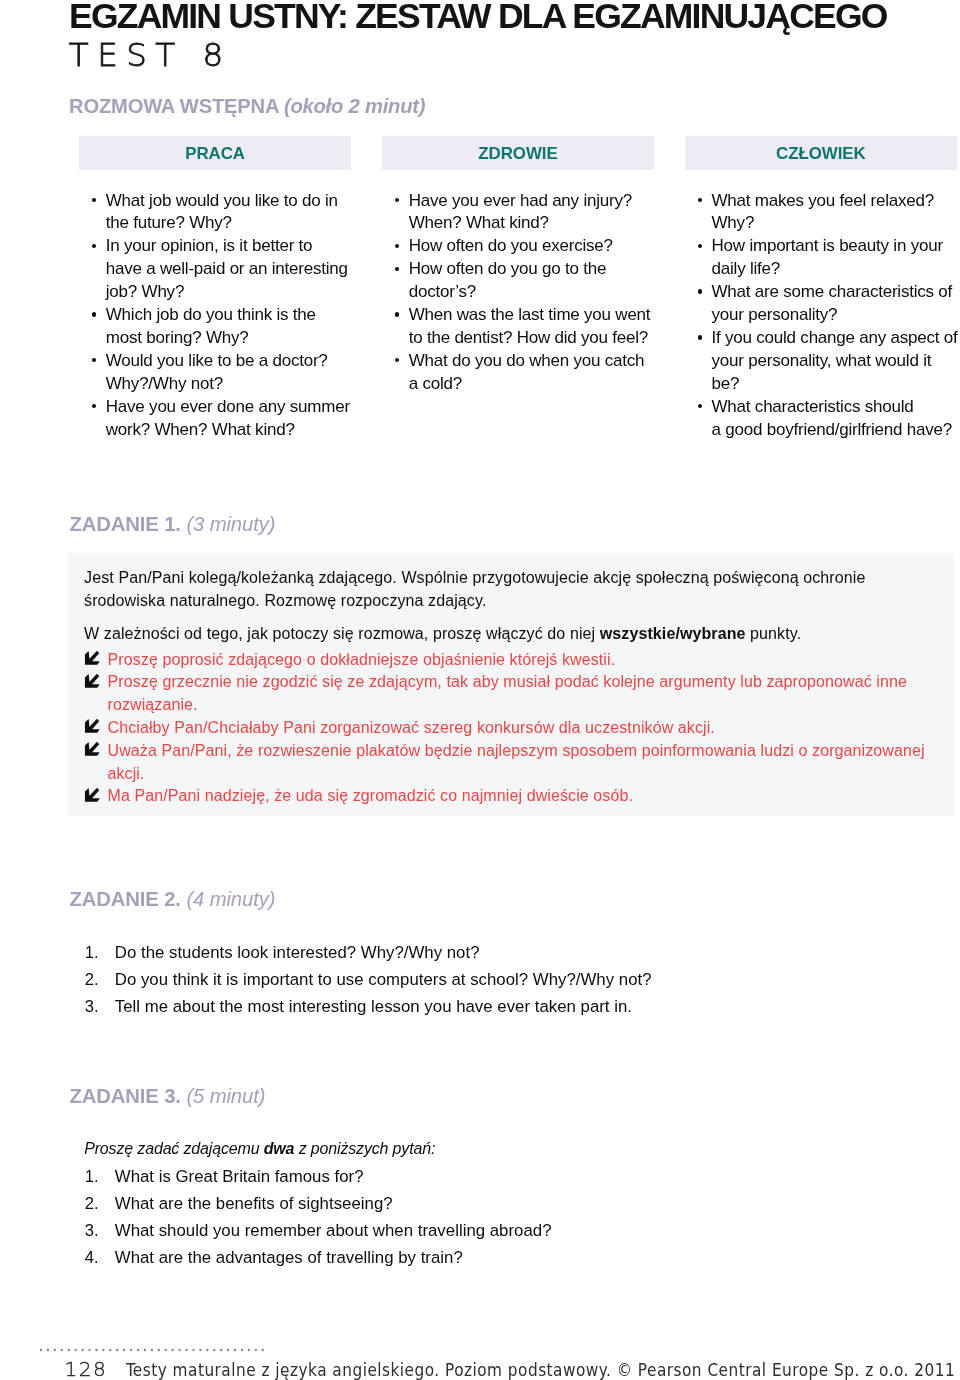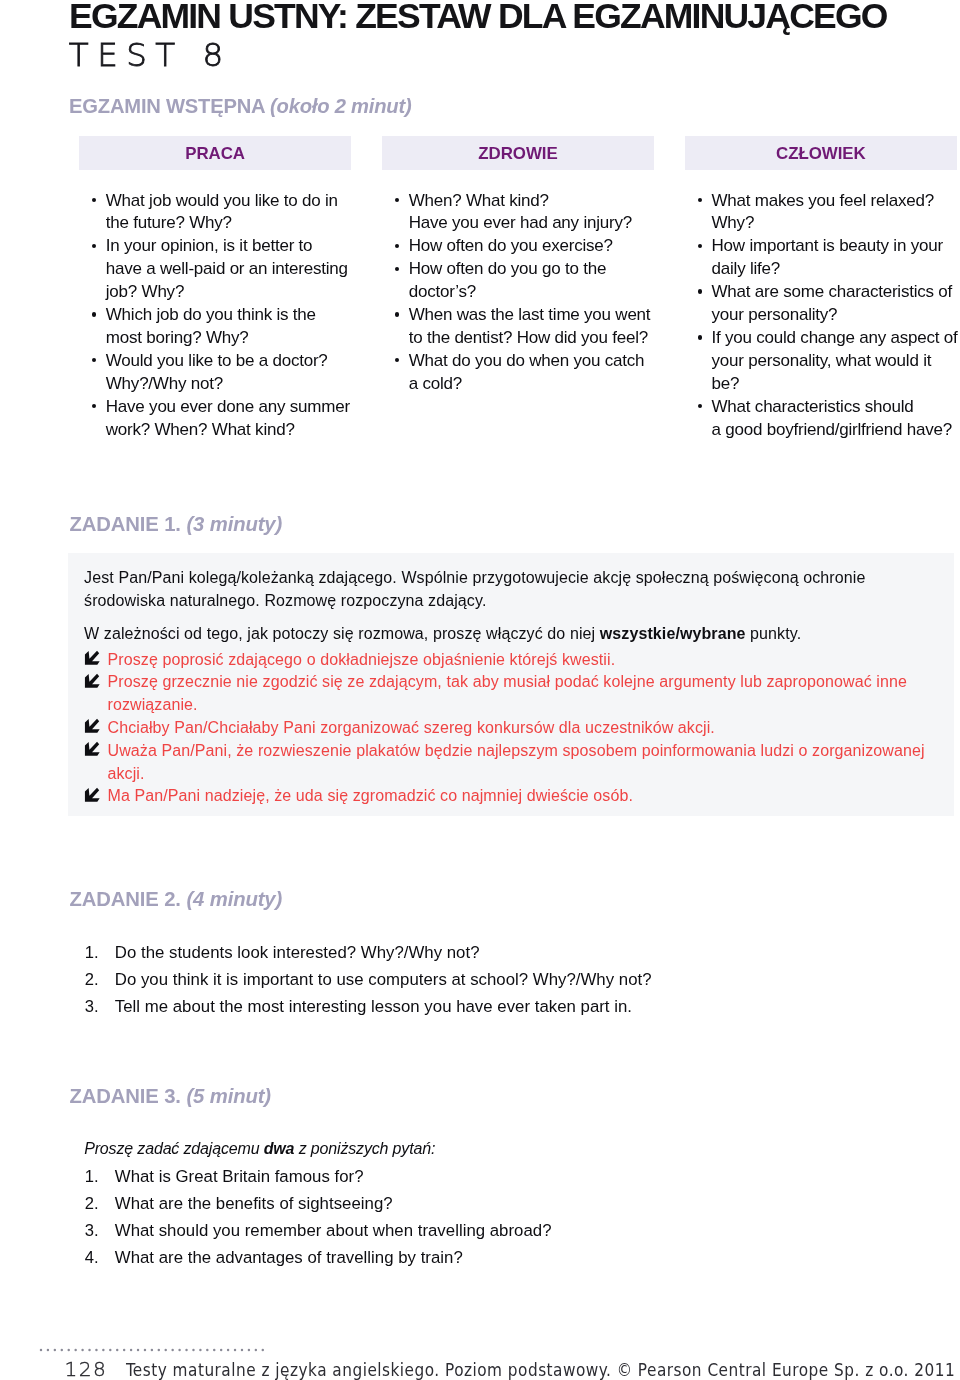--- a/index.html
+++ b/index.html
@@ -16,31 +16,31 @@
          letter-spacing:8.5px;color:#17171c;font-family:"DejaVu Sans",sans-serif;white-space:nowrap;
          -webkit-text-stroke:0.85px #17171c;}
   .section-head{position:absolute;left:69.1px;top:96.2px;font-size:20.2px;font-weight:bold;
          color:#a3a1bb;letter-spacing:-0.22px;white-space:nowrap;line-height:1;}
   .section-head .ital{font-style:italic;font-weight:bold;}
 
   
   .cols{position:absolute;left:79px;top:136px;width:876px;display:flex;gap:30.7px;}
   .col{width:272.2px;}
   .col-head{height:34px;background:#edecf5;display:flex;align-items:center;
-            justify-content:center;font-size:16.9px;font-weight:bold;letter-spacing:-0.04px;color:#701a75;
+            justify-content:center;font-size:16.9px;font-weight:bold;letter-spacing:-0.04px;color:#0f766e;
             padding-top:1px;box-sizing:border-box;}
   .qlist{margin:12px;padding:0;list-style:none;margin-top:19.5px;}
   .qlist li{position:relative;padding-left:14.8px;font-size:17px;line-height:22.94px;color:#0e0e12;letter-spacing:-0.22px;}
   .qlist li .ln{display:block;white-space:nowrap;}
   .qlist li::before{content:"";position:absolute;left:0.75px;top:8.2px;width:4.2px;height:4.2px;
             border-radius:50%;background:#0e0e12;}
 
   
   .task-label{position:absolute;font-size:20.3px;font-weight:bold;color:#a3a1bb;letter-spacing:-0.12px;line-height:1;white-space:nowrap;}
-  .task-label .ital{font-style:italic;font-weight:bold;}
+  .task-label .ital{font-style:italic;font-weight:normal;}
   .task-box{position:absolute;background:#f5f6f8;}
   .p1{position:absolute;font-size:16px;line-height:22.8px;color:#0e0e12;letter-spacing:0.1px;}
   .p1 .ln{display:block;white-space:nowrap;}
   .arrow-list{position:absolute;margin:0;padding:0;list-style:none;}
   .arrow-list li{position:relative;padding-left:23.4px;font-size:16px;line-height:22.8px;
             color:#ef4444;letter-spacing:0.1px;}
   .arrow-list li .ln{display:block;white-space:nowrap;}
   .arrow-list li .ar{position:absolute;left:0px;top:1.35px;width:15.5px;height:15.5px;}
 
   .num-list{position:absolute;margin:0;padding:0;list-style:none;}
@@ -63,21 +63,21 @@
      font-family:"DejaVu Sans",sans-serif;font-stretch:condensed;white-space:nowrap;
      letter-spacing:0.5px;line-height:1;}
 </style>
 </head>
 <body>
 
 <div class="page">
 
   <div class="title">EGZAMIN USTNY: ZESTAW DLA EGZAMINUJĄCEGO</div>
   <div class="test-label">TEST 8</div>
-  <div class="section-head"><span>EGZAMIN WSTĘPNA</span> <span class="ital">(około 2 minut)</span></div>
+  <div class="section-head"><span>ROZMOWA WSTĘPNA</span> <span class="ital">(około 2 minut)</span></div>
 
   <div class="cols">
     <div class="col">
       <div class="col-head">PRACA</div>
       <ul class="qlist">
         <li>
           <span class="ln">What job would you like to do in</span>
           <span class="ln">the future? Why?</span>
         </li>
         <li>
@@ -96,22 +96,22 @@
         <li>
           <span class="ln">Have you ever done any summer</span>
           <span class="ln">work? When? What kind?</span>
         </li>
       </ul>
     </div>
     <div class="col">
       <div class="col-head">ZDROWIE</div>
       <ul class="qlist">
         <li>
+          <span class="ln">Have you ever had any injury?</span>
           <span class="ln">When? What kind?</span>
-          <span class="ln">Have you ever had any injury?</span>
         </li>
         <li>
           <span class="ln">How often do you exercise?</span>
         </li>
         <li>
           <span class="ln">How often do you go to the</span>
           <span class="ln">doctor’s?</span>
         </li>
         <li>
           <span class="ln">When was the last time you went</span>

